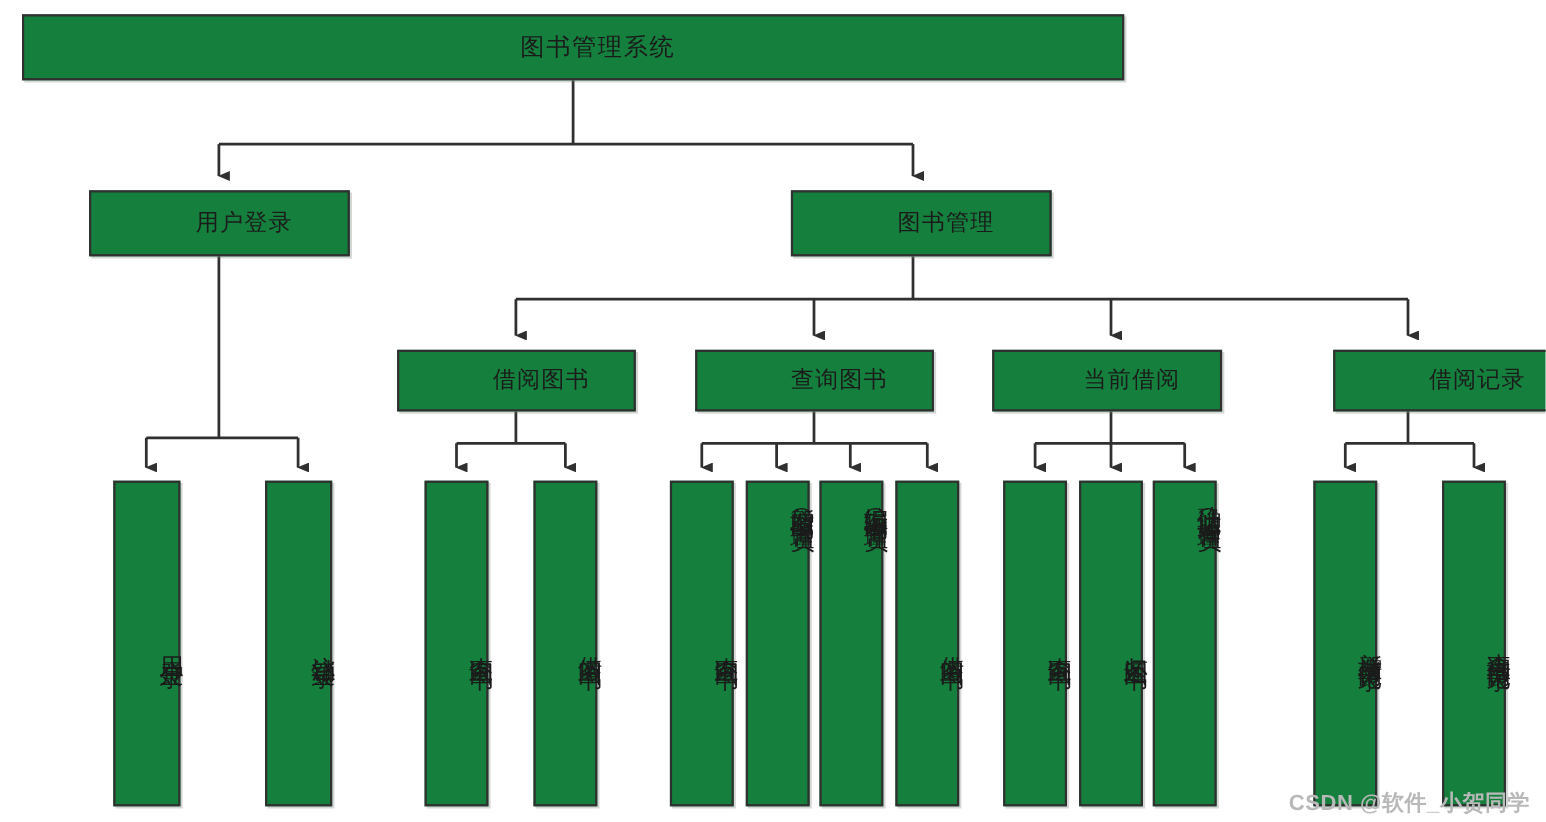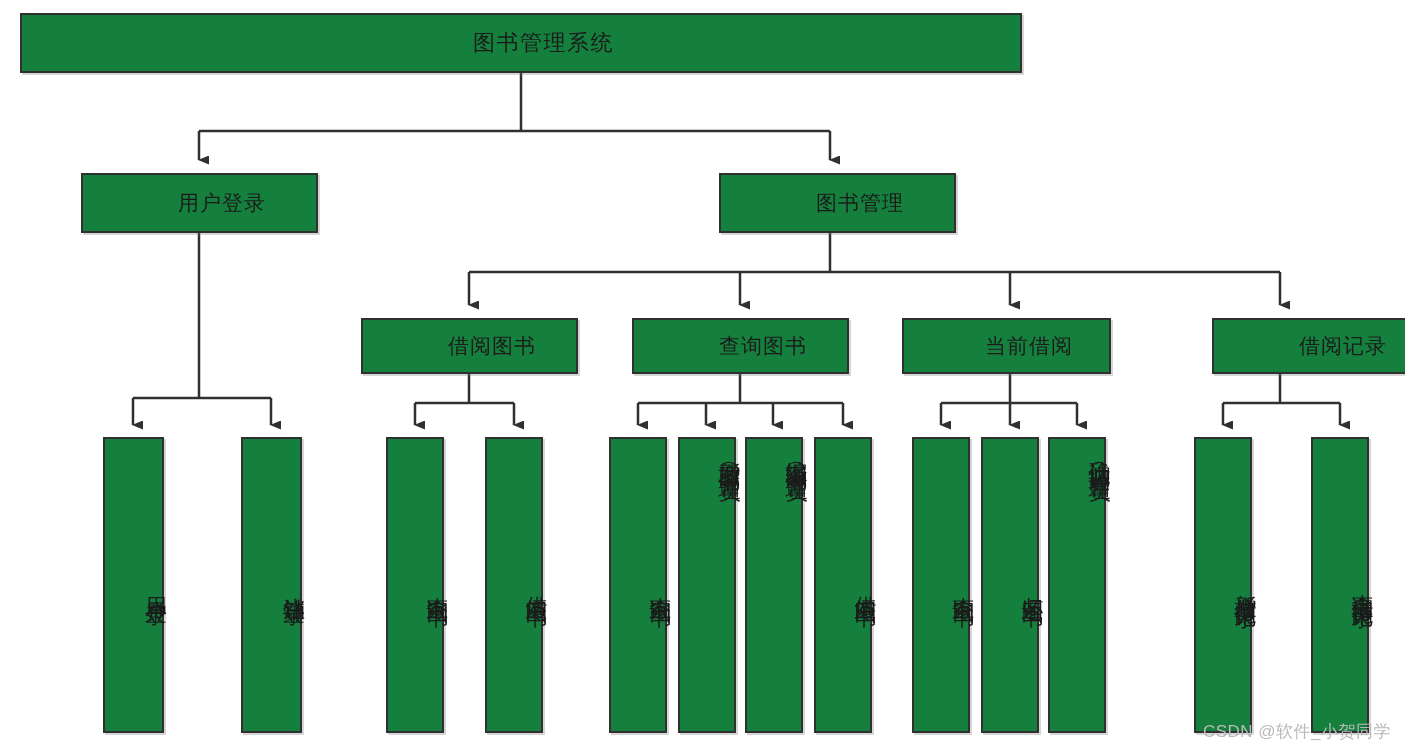--- a/index.html
+++ b/index.html
@@ -68,25 +68,26 @@
     line-height: 1;
   }
   .v-node.centered {
     align-items: center;
     padding-top: 0;
   }
   .watermark {
     position: absolute;
     right: 14px;
     bottom: 4px;
-    font-size: 17px;
+    font-size: 20px;
     color: #b9b9b9;
     letter-spacing: 0.5px;
     white-space: nowrap;
     user-select: none;
+    font-weight: bold;
   }
 </style>
 </head>
 <body>
 
 <div id="diagram-root">
 
   <svg id="edge-layer" viewBox="0 0 1405 747" width="1405" height="747" xmlns="http://www.w3.org/2000/svg">
     <defs>
       <marker id="arrowhead" markerWidth="9" markerHeight="11" refX="4.5" refY="10" orient="auto" markerUnits="userSpaceOnUse">

